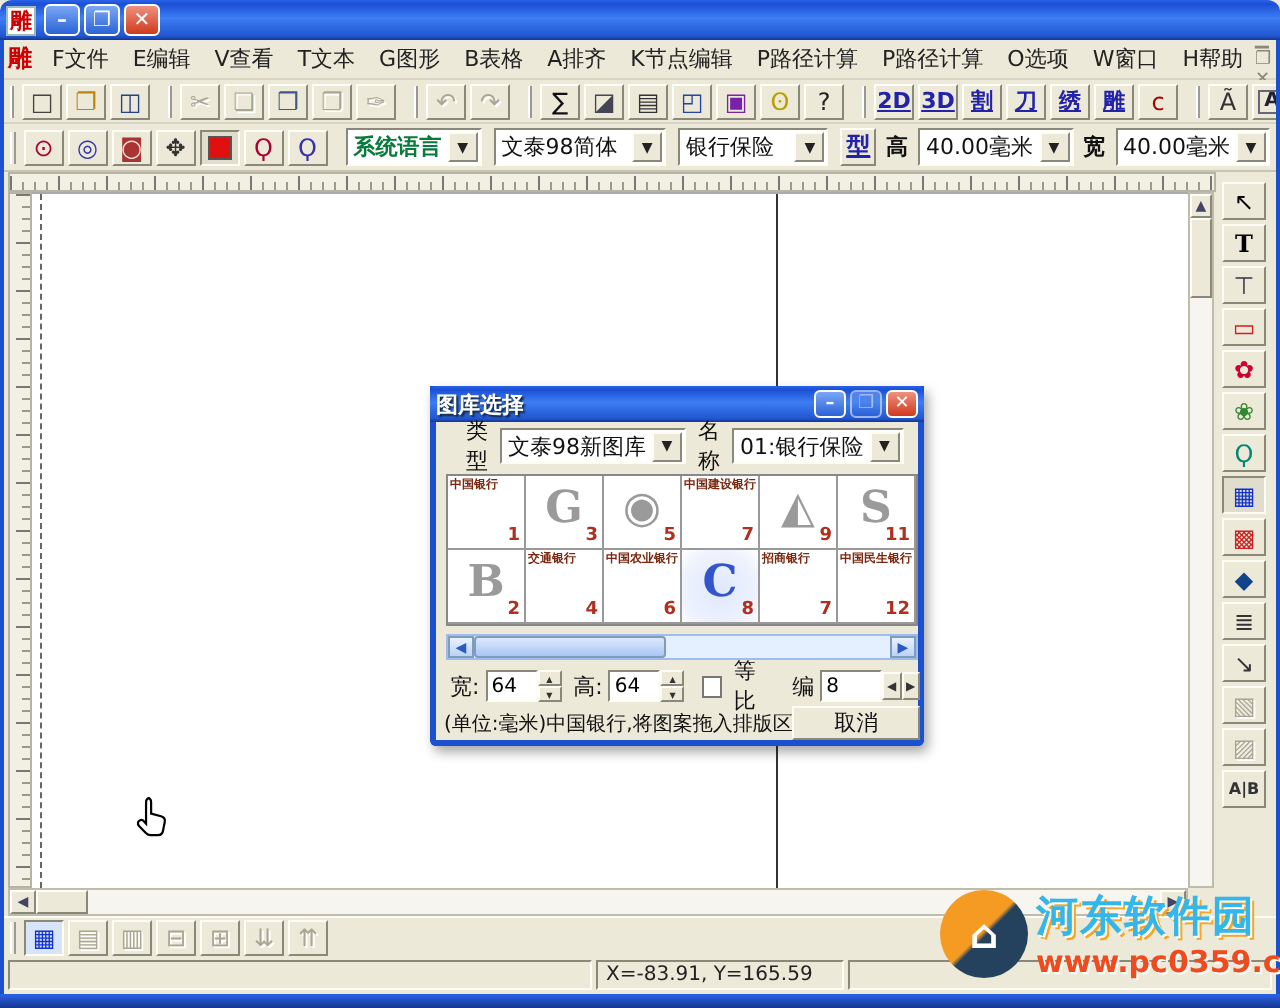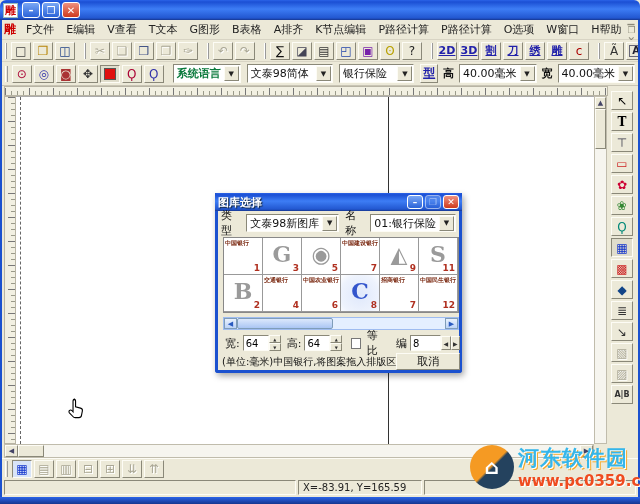--- a/index.html
+++ b/index.html
@@ -96,21 +96,21 @@
   .border-bottom { position:absolute; left:0; top:497px; width:640px; height:7px; background:linear-gradient(180deg,#2a63e8,#16368f); }
 
   
   .dialog { position:absolute; left:215px; top:193px; width:247px; height:180px; background:#ece9d8;
     border:3px solid #1b51cf; border-top:none; border-radius:0 0 3px 3px; z-index:10; box-shadow:2px 3px 6px rgba(0,0,0,.35); }
   .dlg-title { height:18px; margin:0 -3px; background:linear-gradient(180deg,#2a63e8 0%,#1b4fd4 10%,#3d7df5 45%,#2257d0 90%,#16368f 100%);
     border-radius:3px 3px 0 0; display:flex; align-items:center; padding:0 3px; color:#fff; }
   .dlg-title-text { flex:1; font-weight:bold; font-size:11px; text-shadow:1px 1px 1px #123; }
   .dlg-title .wbtn { width:16px; height:14px; font-size:9px; }
   .wbtn.dim { opacity:.55; }
-  .dlg-row { display:flex; align-items:center; height:24px; padding:0 0; }
+  .dlg-row { display:flex; align-items:center; height:24px; padding:0 12px; }
   .dlg-label { font-size:11px; color:#111; margin:0 3px; }
   .dlg-combo { height:18px; }
   .grid { position:absolute; left:5px; top:44px; width:236px; height:76px; display:flex; flex-wrap:wrap;
     background:#999; border:1px solid #888; }
   .cell { width:39px; height:37px; background:#fff; border-right:1px solid #999; border-bottom:1px solid #999;
     position:relative; overflow:hidden; }
   .cell.sel { background:radial-gradient(circle at 50% 55%, #dfe8fb 0%, #eef3fd 70%, #fff 100%); }
   .cell-banner { position:absolute; left:1px; top:1px; font-size:6px; line-height:7px; color:#7a2810;
     font-weight:bold; transform-origin:0 0; white-space:nowrap; }
   .cell-glyph { position:absolute; left:0; right:0; top:4px; bottom:8px; display:flex; align-items:center;

